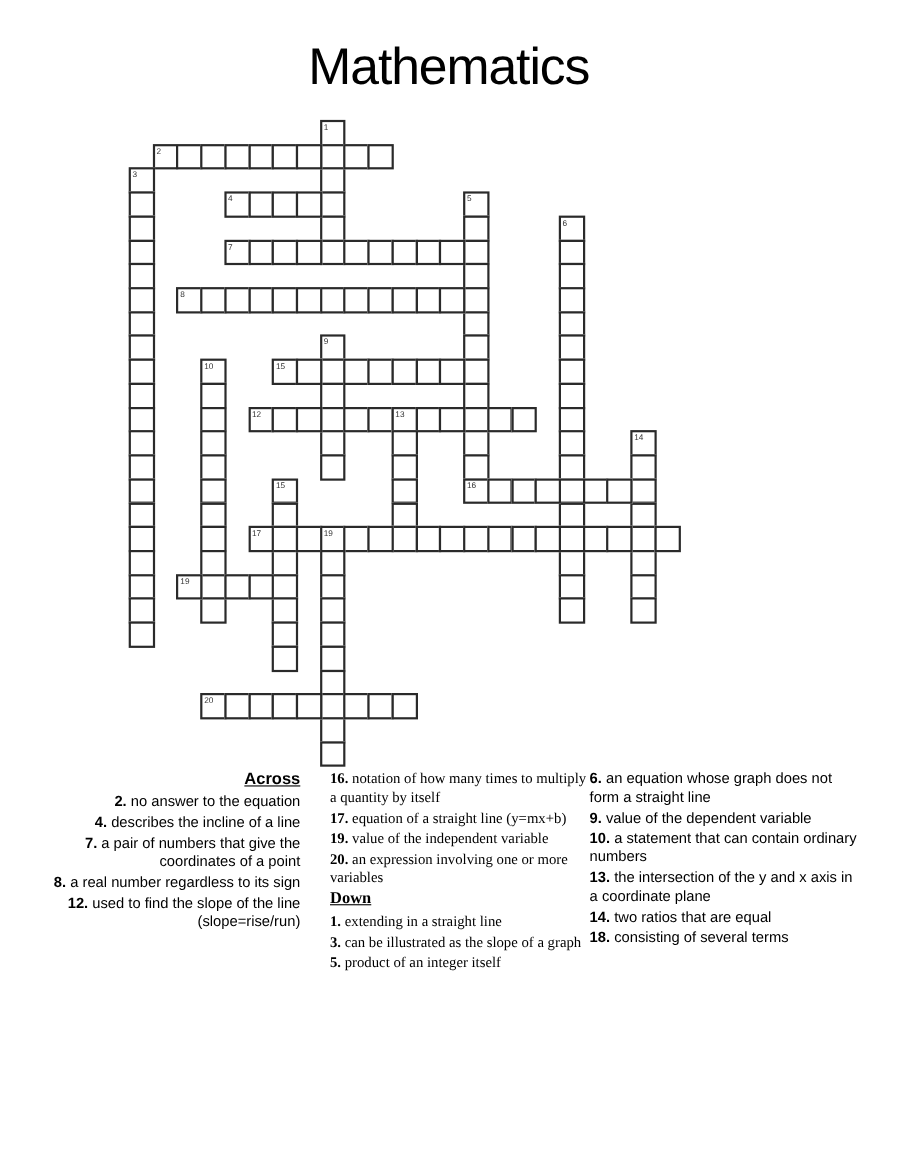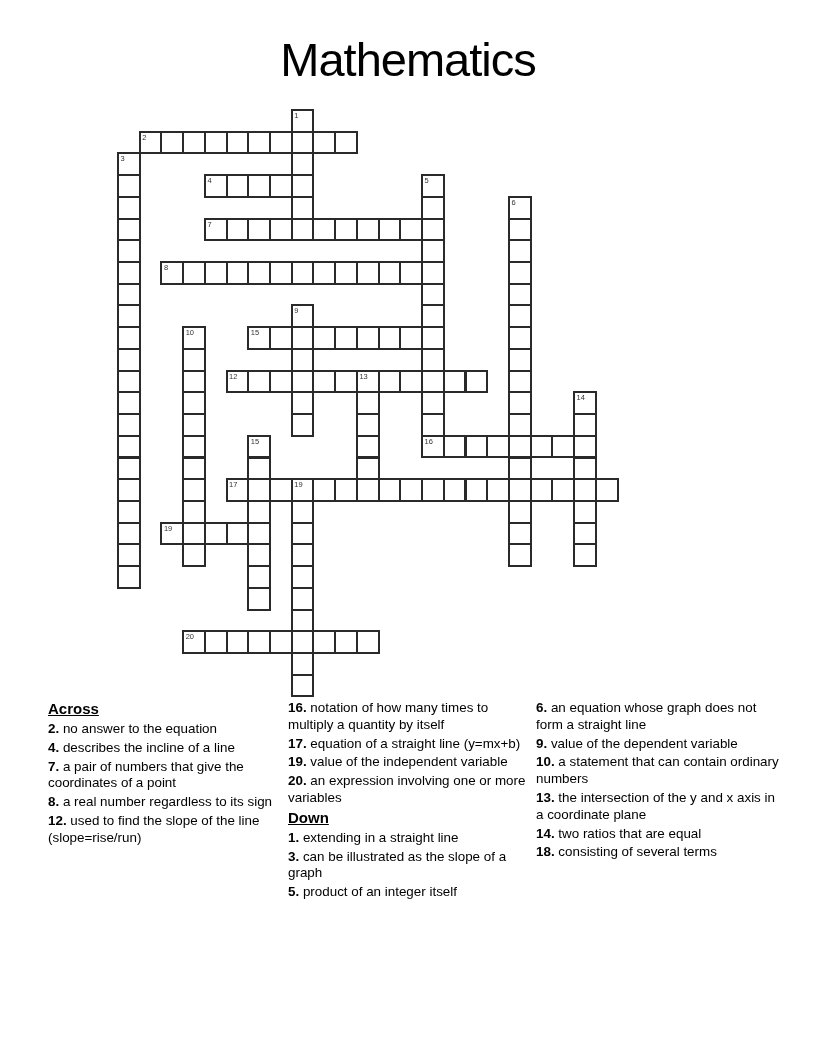--- a/index.html
+++ b/index.html
@@ -42,22 +42,22 @@
   .cnum {
     position: absolute;
     top: 0px;
     left: 1.5px;
     font-size: 7.5px;
     line-height: 9px;
     color: #333333;
     font-weight: 400;
   }
   .clue-col { position: absolute; top: 700px; color: #000; }
-  .clue-col-1 { left: 48px;  width: 233px; }
-  .clue-col-2 { left: 288px; width: 240px; }
+  .clue-col-1 { left: 40px;  width: 233px; text-align: right; }
+  .clue-col-2 { left: 300px; width: 240px; font-family: Liberation Serif, serif; }
   .clue-col-3 { left: 536px; width: 244px; }
   .clue-heading {
     margin: 0 0 4px 0;
     font-size: 15px;
     font-weight: bold;
     text-decoration: underline;
   }
   .clue {
     margin: 0 0 2px 0;
     font-size: 13.4px;

